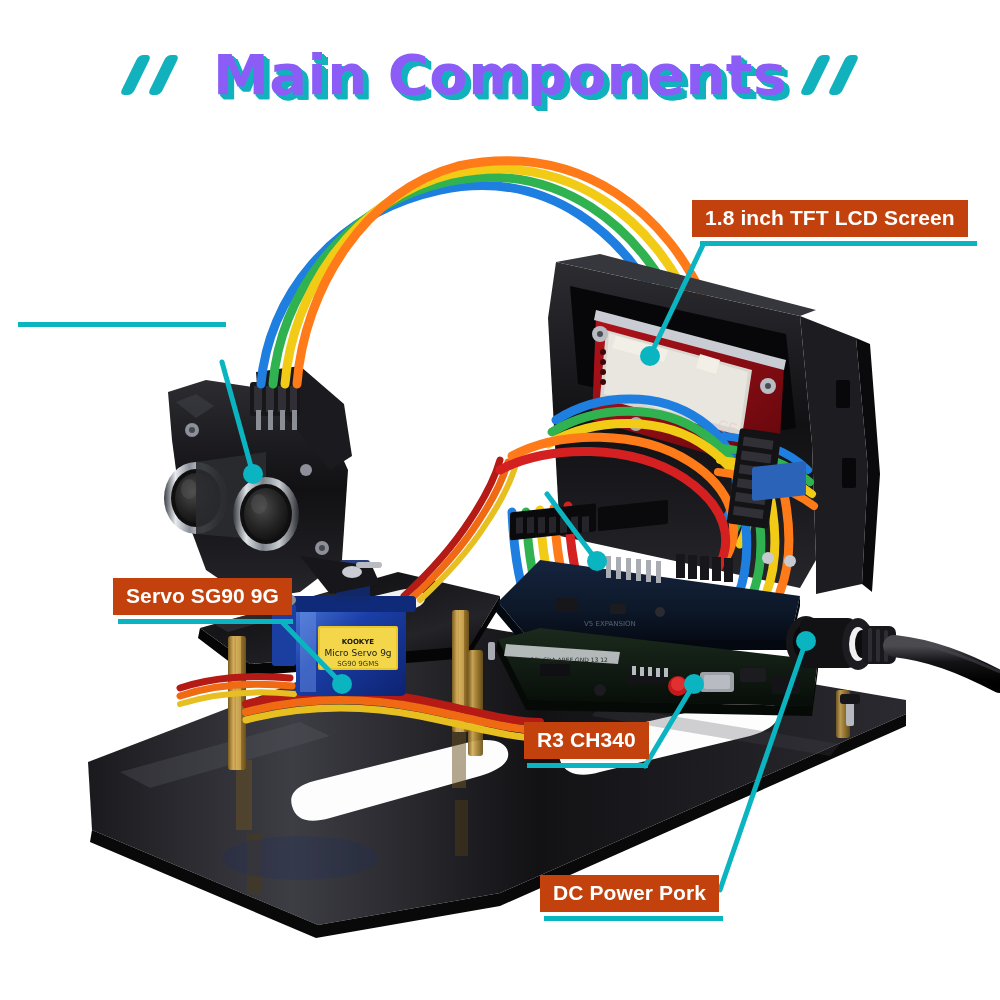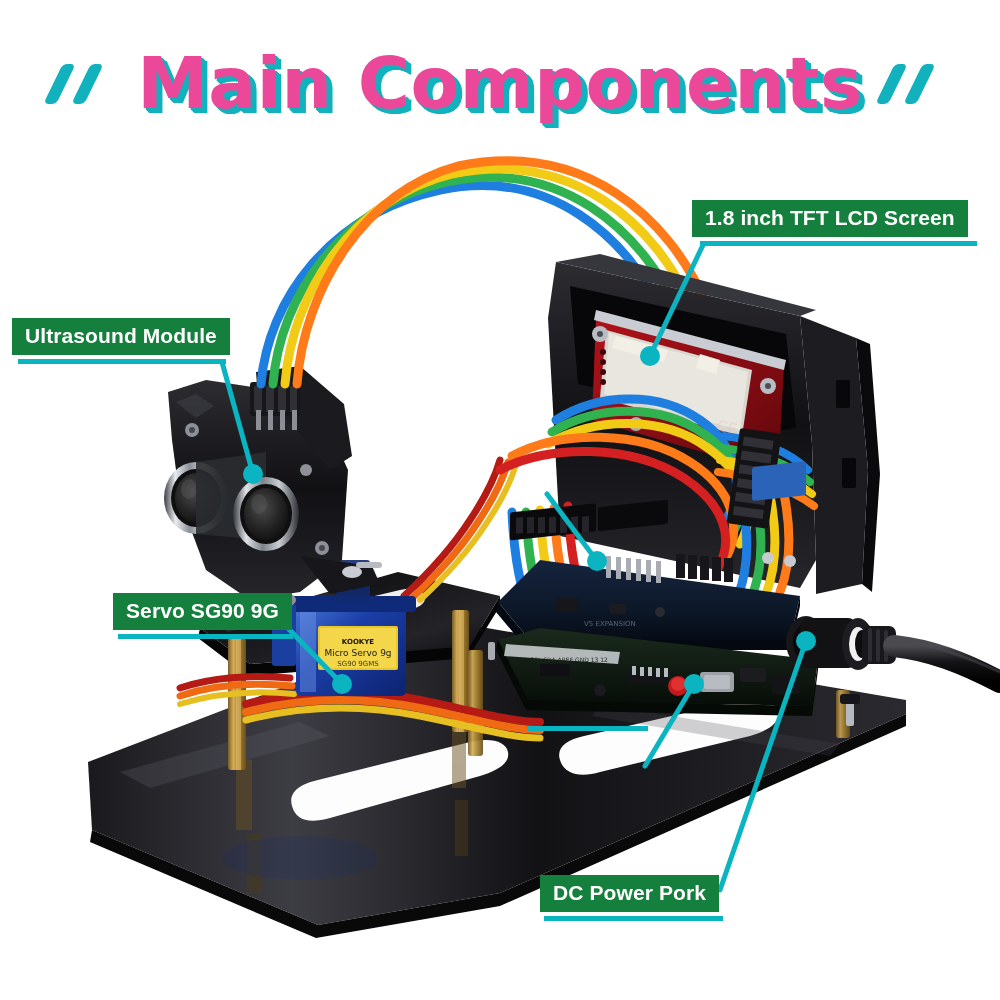--- a/index.html
+++ b/index.html
@@ -21,24 +21,24 @@
   #title-block {
     position: absolute;
     left: 0; top: 42px;
     width: 1000px;
     text-align: center;
     white-space: nowrap;
   }
   #title-text {
     display: inline-block;
     font-family: "DejaVu Sans", sans-serif;
-    font-size: 71px;
+    font-size: 56px;
     font-weight: 700;
     letter-spacing: 0.5px;
-    color: #ec4899;
+    color: #8b5cf6;
     -webkit-text-stroke: 7px #ffffff;
     paint-order: stroke fill;
     text-shadow:
        2px 2px 0 #11b2bd,  3px 3px 0 #11b2bd,
        4px 4px 0 #11b2bd,  5px 5px 0 #11b2bd,
        6px 5px 0 #11b2bd;
     position: relative;
     vertical-align: middle;
   }
   .slash-group {
@@ -59,21 +59,21 @@
   }
   .slash.s1 { left: 6px; }
   .slash.s2 { left: 34px; }
 
   
   .callout {
     position: absolute;
     z-index: 40;
   }
   .callout .chip {
-    background: #15803d;
+    background: #c2410c;
     color: #ffffff;
     font-size: 21px;
     font-weight: 700;
     font-family: "Liberation Sans", sans-serif;
     padding: 7px 13px 8px 13px;
     display: inline-block;
     white-space: nowrap;
     line-height: 1.05;
     letter-spacing: 0.1px;
     text-align: right;
@@ -480,31 +480,31 @@
       <span class="slash s2"></span>
     </span>
   </div>
 
   <div class="callout" id="co-0" style="left:692px; top:200px;">
     <div class="chip">1.8 inch TFT LCD Screen</div>
     <div class="rule" style="width:277px; margin-left:8px;"></div>
   </div>
 
   <div class="callout" id="co-1" style="left:12px; top:318px;">
-    <div class="chip">Ultrasound Module</div>
     <div class="rule" style="width:208px; margin-left:6px;"></div>
   </div>
 
 
-  <div class="callout" id="co-3" style="left:105px; top:593px;padding-left:8px;">
+  <div class="callout" id="co-3" style="left:105px; top:578px;padding-left:8px;">
     <div class="chip">Servo SG90 9G</div>
     <div class="rule" style="width:175px; margin-left:5px;"></div>
   </div>
 
   <div class="callout" id="co-4" style="left:524px; top:722px;">
+    <div class="chip">R3 CH340</div>
     <div class="rule" style="width:121px; margin-left:3px;"></div>
   </div>
 
   <div class="callout" id="co-5" style="left:540px; top:848px;margin-top:27px;">
     <div class="chip">DC Power Pork</div>
     <div class="rule" style="width:179px; margin-left:4px;"></div>
   </div>
 
 </div>
 

